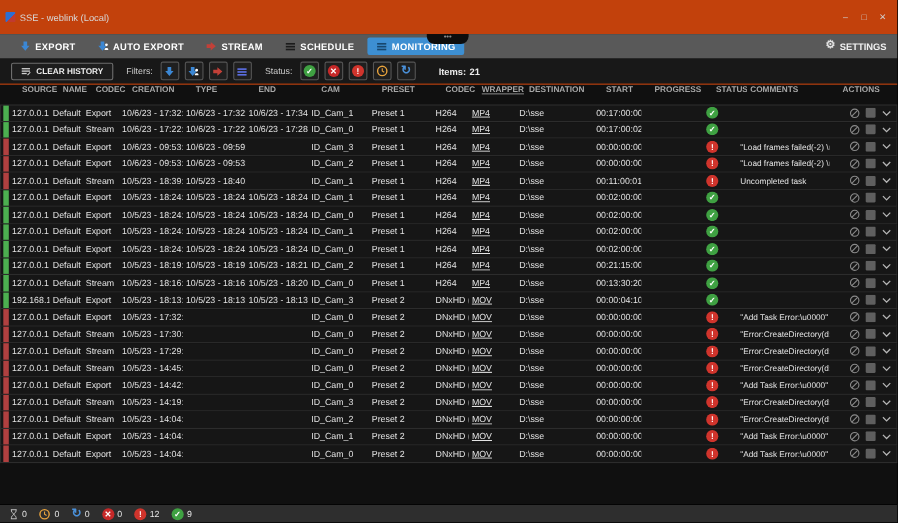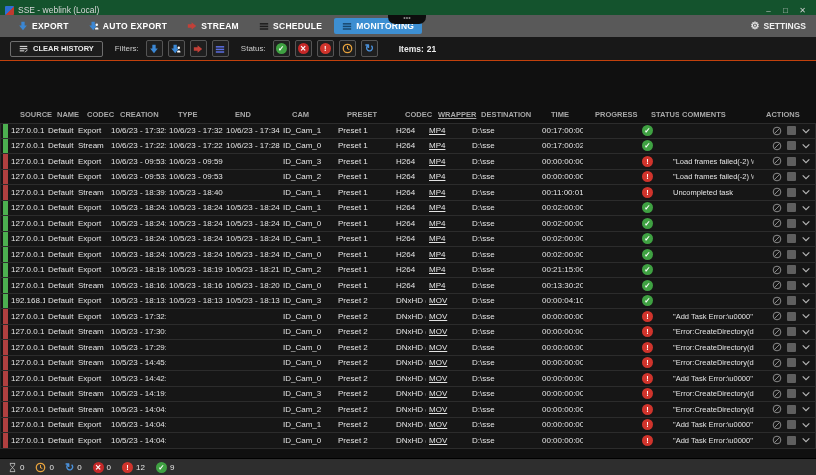--- a/index.html
+++ b/index.html
@@ -1,20 +1,20 @@
 <!DOCTYPE html>
 <html><head>
 <meta charset="utf-8">
 <style>
   html,body{margin:0;padding:0;background:#000;}
   *{box-sizing:border-box;font-family:"Liberation Sans",sans-serif;}
   .app{position:relative;width:816px;height:475px;background:#101010;overflow:hidden;}
 
   
-  .titlebar{height:15px;background:#14532d;display:flex;align-items:flex-end;padding:0 5px;color:#d8d8d8;font-size:8.5px;gap:4px;}
+  .titlebar{height:31px;background:#c2410c;display:flex;align-items:center;padding:0 5px;color:#d8d8d8;font-size:8.5px;gap:4px;}
   .app-icon{width:9px;height:9px;border-radius:1px;background:linear-gradient(135deg,#2d6fd2 55%,#c03a30 55%);flex:none;}
   .win-controls{margin-left:auto;display:flex;}
   .win-controls span{width:17px;text-align:center;color:#cfcfcf;font-size:8px;cursor:default;}
 
   
   .tabbar{height:22px;background:#595959;display:flex;align-items:center;padding:0 10px;position:relative;}
   .tab{display:flex;align-items:center;gap:4px;color:#fff;font-weight:bold;font-size:8.5px;letter-spacing:.3px;padding:3px 8px;margin-right:4px;border-radius:2px;}
   .tab.active{background:#3d8fd2;}
   .notch{position:absolute;left:388px;top:0;width:38px;height:9px;background:#0d0d0d;border-radius:0 0 7px 7px;color:#8a8a8a;font-size:7px;line-height:6px;text-align:center;}
   .settings{margin-left:auto;display:flex;align-items:center;gap:4px;color:#f0f0f0;font-weight:bold;font-size:8.5px;}
@@ -29,21 +29,21 @@
   .circle.success{background:#3fa142;}
   .circle.error{background:#d0342c;}
   .circle.cancel{background:#c62828;}
   .refresh-glyph{color:#4a90d9;font-size:11px;font-weight:bold;line-height:11px;}
   .search{display:flex;align-items:center;gap:4px;margin-left:12px;}
   .search input{background:transparent;border:none;outline:none;border-bottom:1px solid #7e7e7e;width:138px;font-size:8px;color:#ddd;padding:1px 2px;}
   .search input::placeholder{color:#8a8a8a;}
   .items{margin-left:16px;font-size:8.5px;color:#ececec;display:flex;gap:3px;font-weight:bold;}
 
   
-  .thead{height:18px;display:flex;align-items:center;padding:0 10px;color:#a8a8a8;font-size:7.5px;font-weight:bold;margin-top:44px;}
+  .thead{height:18px;display:flex;align-items:flex-start;padding:0 10px;color:#a8a8a8;font-size:7.5px;font-weight:bold;}
   .cell{overflow:hidden;white-space:nowrap;padding-left:3px;flex:none;}
   .c-bar{width:7px;padding-left:0;}
   .c-source{width:37px;}.c-name{width:30px;}.c-type{width:33px;}
   .c-creation{width:58px;}.c-start{width:57px;}.c-end{width:57px;}
   .c-cam{width:55px;}.c-preset{width:58px;}.c-codec{width:33px;}
   .c-wrapper{width:43px;text-decoration:underline;}.c-dest{width:70px;}.c-time{width:44px;}
   .c-progress{width:56px;}.c-status{width:31px;}.c-comments{width:84px;font-size:7.5px;}
   .c-actions{flex:1;display:flex;align-items:center;justify-content:flex-end;gap:5px;padding-right:4px;}
 
   .rows{padding:0 0;}
@@ -208,21 +208,21 @@
     <span class="cell c-name">NAME</span>
     <span class="cell c-type">CODEC</span>
     <span class="cell c-creation">CREATION</span>
     <span class="cell c-start">TYPE</span>
     <span class="cell c-end">END</span>
     <span class="cell c-cam">CAM</span>
     <span class="cell c-preset">PRESET</span>
     <span class="cell c-codec">CODEC</span>
     <span class="cell c-wrapper">WRAPPER</span>
     <span class="cell c-dest">DESTINATION</span>
-    <span class="cell c-time">TIME</span>
+    <span class="cell c-time">START</span>
     <span class="cell c-progress">PROGRESS</span>
     <span class="cell c-status">STATUS</span>
     <span class="cell c-comments">COMMENTS</span>
     <span class="cell c-actions" style="justify-content:flex-start;">ACTIONS</span>
   </div>
 
   <div class="rows" id="rows">
       <div class="row">
         <span class="indicator green"></span>
         <span class="cell c-source">127.0.0.1</span>

